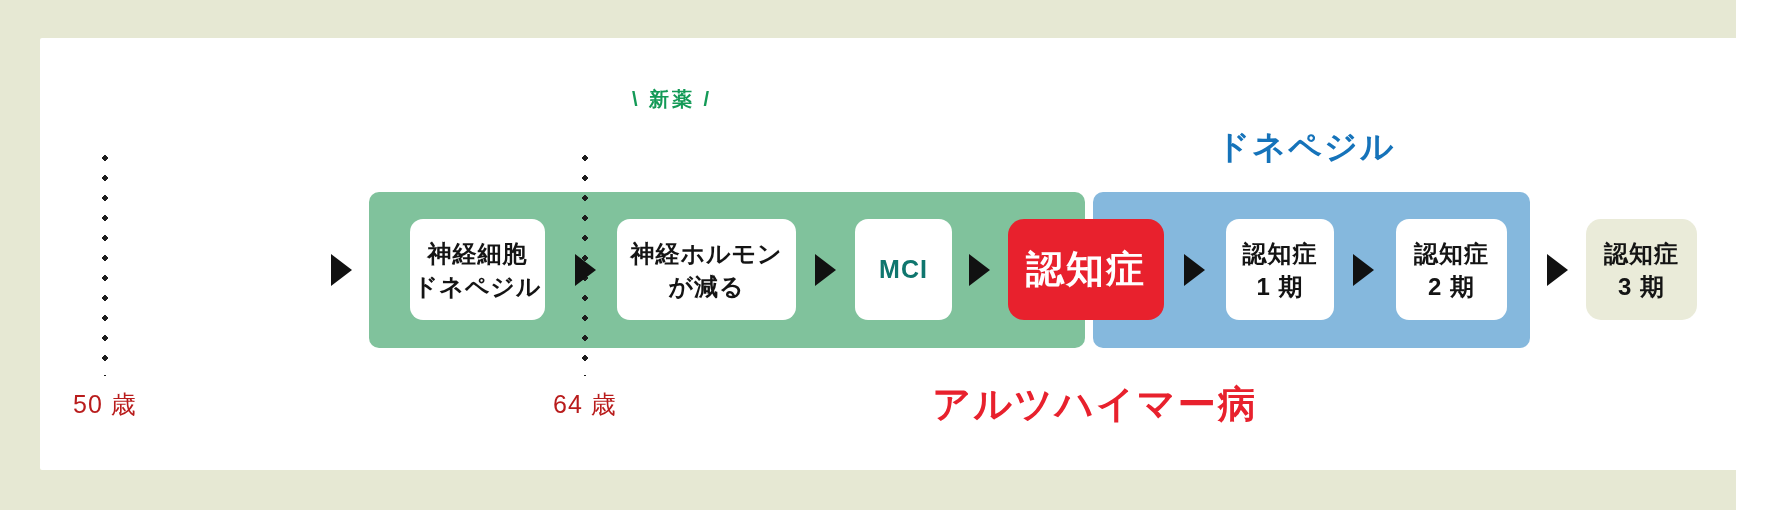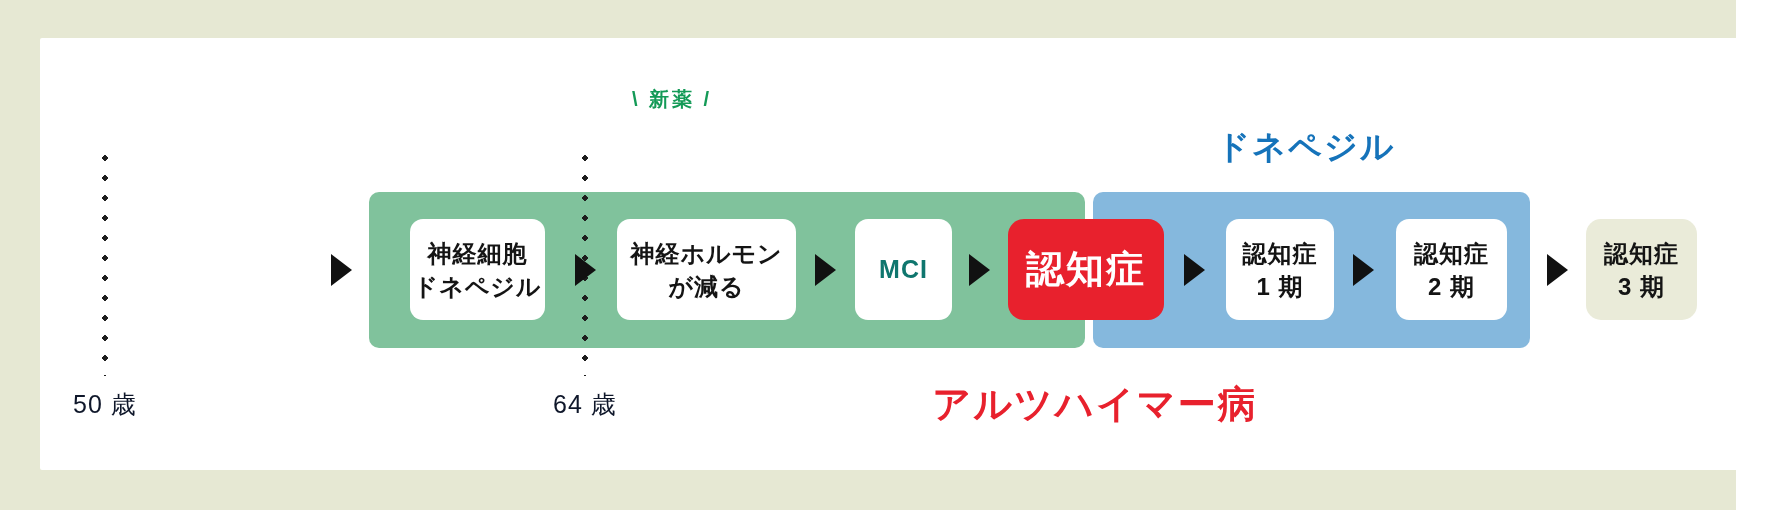--- a/index.html
+++ b/index.html
@@ -49,21 +49,21 @@
     border-top:16px solid transparent;
     border-bottom:16px solid transparent;
     border-left:21px solid #111111;
   }
   
   .lbl{position:absolute;transform:translateX(-50%);white-space:nowrap;font-weight:bold;z-index:5;}
   .lbl.banner{top:86px;font-size:20px;color:#149a57;letter-spacing:3px;}
   .lbl.lecanemab{top:112px;font-size:33px;color:#149a57;letter-spacing:2px;}
   .lbl.donepezil{top:125px;font-size:33px;color:#1573ba;letter-spacing:2px;}
   .lbl.alzheimer{top:379px;font-size:38px;color:#e8212d;letter-spacing:2px;}
-  .lbl.age{top:388px;font-size:25px;color:#0f172a;font-weight:normal;letter-spacing:1px;}
+  .lbl.age{top:388px;font-size:25px;color:#b91c1c;font-weight:normal;letter-spacing:1px;}
 </style>
 </head>
 <body>
 
 <div class="canvas">
   <div class="panel"></div>
 
   <div class="zone green"></div>
   <div class="zone blue"></div>
 

